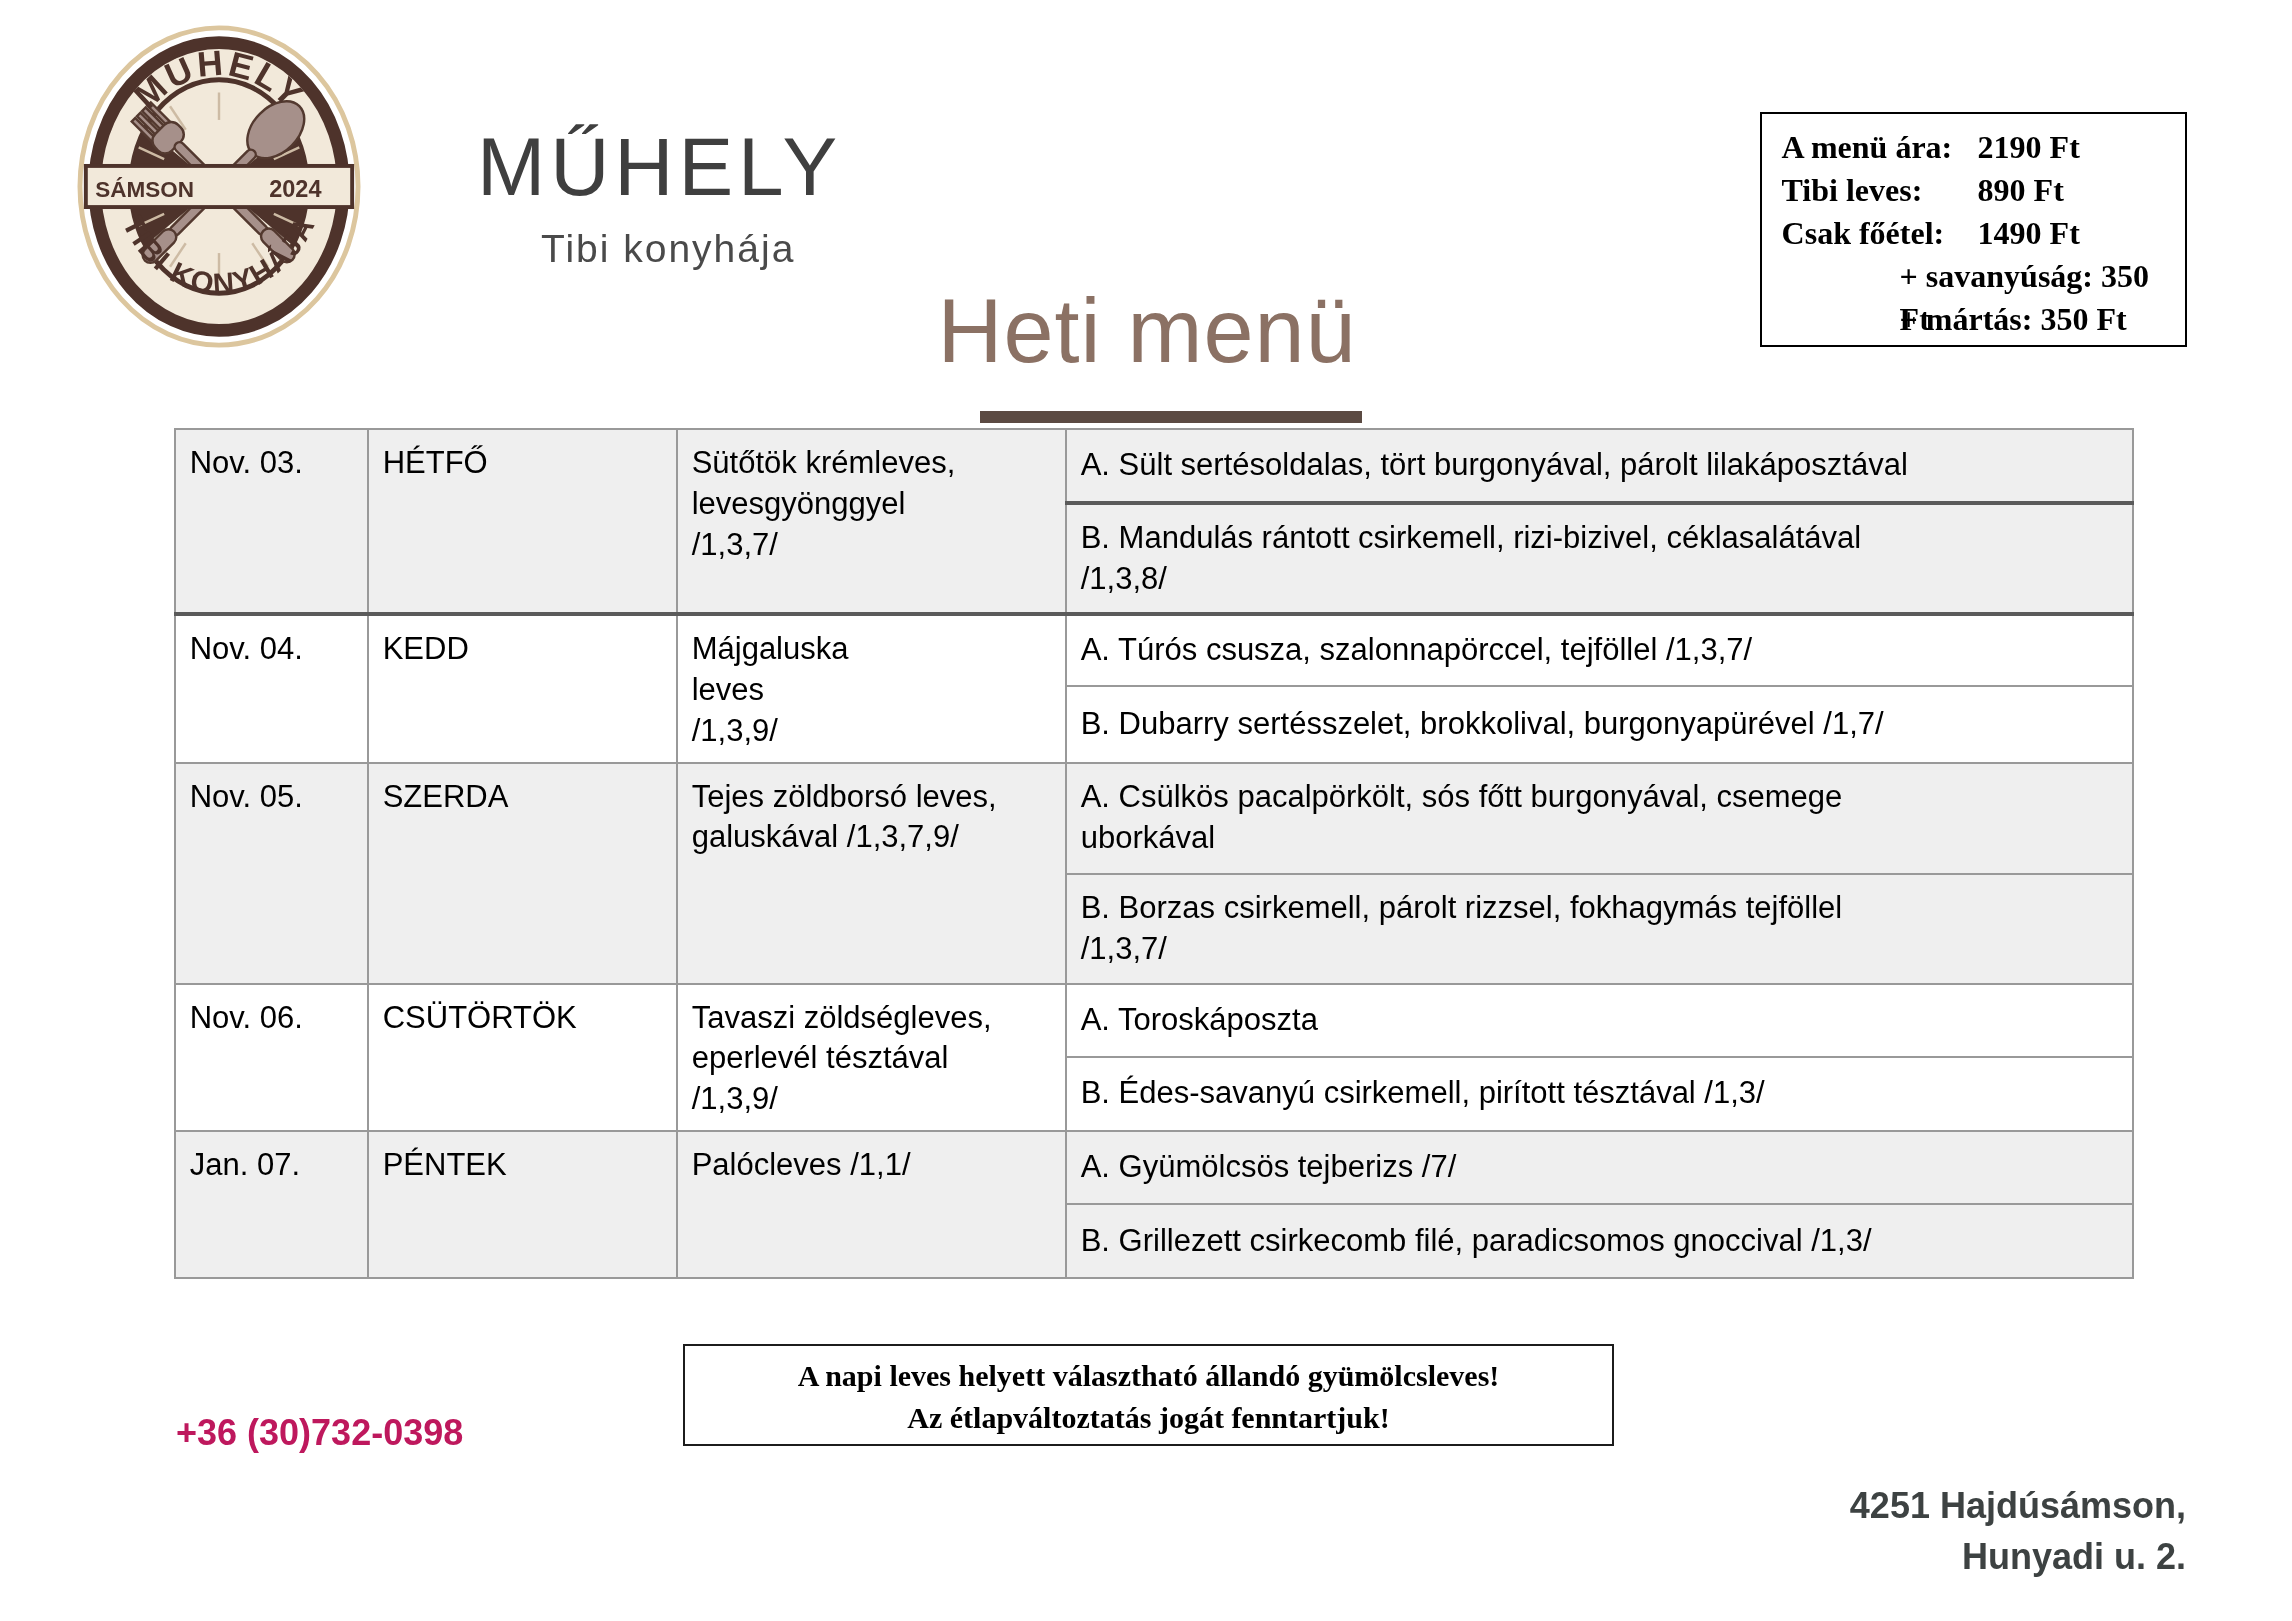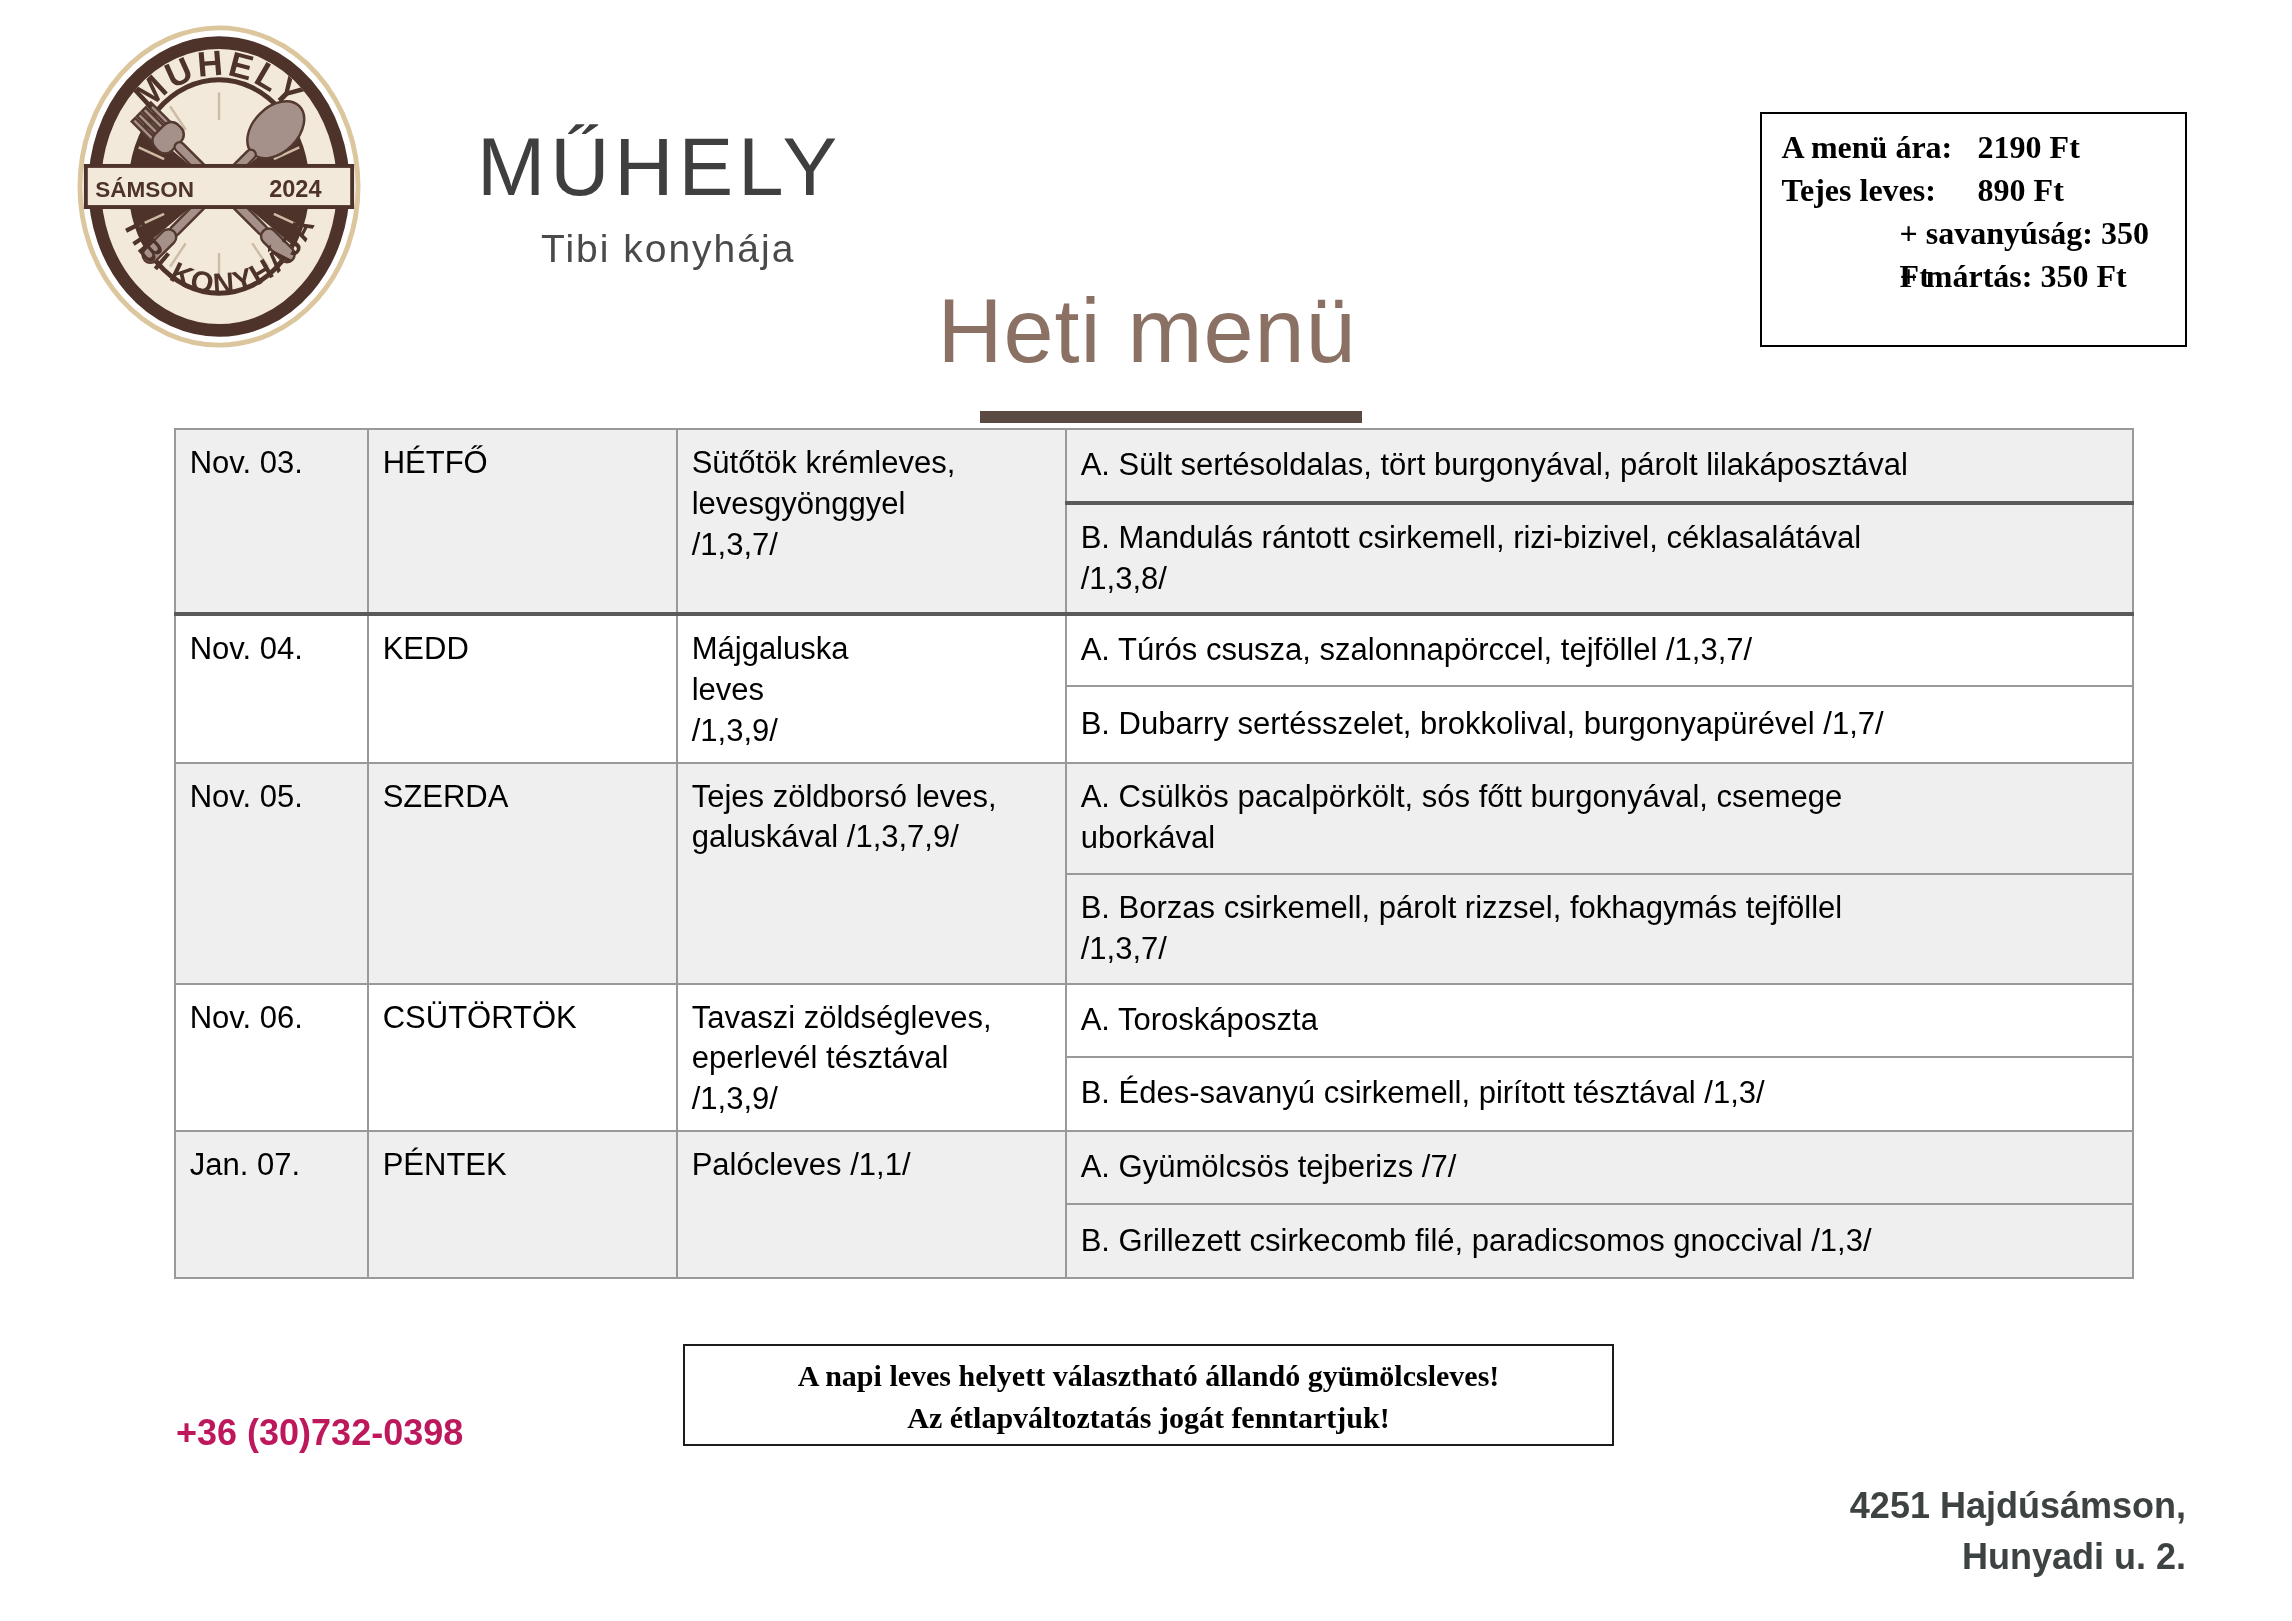--- a/index.html
+++ b/index.html
@@ -150,22 +150,26 @@
 
   <div class="brand-name">MŰHELY</div>
   <div class="brand-sub">Tibi konyhája</div>
 
   <div class="price-box">
     <div class="price-row">
       <span class="lbl">A menü ára:</span>
       <span class="val">2190 Ft</span>
     </div>
     <div class="price-row">
-      <span class="lbl">Tejes leves:</span>
+      <span class="lbl">Tibi leves:</span>
       <span class="val">890 Ft</span>
+    </div>
+    <div class="price-row">
+      <span class="lbl">Csak főétel:</span>
+      <span class="val">1490 Ft</span>
     </div>
     <div class="price-extra">+ savanyúság: 350 Ft</div>
     <div class="price-extra">+ mártás: 350 Ft</div>
   </div>
 
   <div class="page-title">Heti menü</div>
   <div class="title-underline"></div>
 
   <table class="menu">
     <colgroup>

